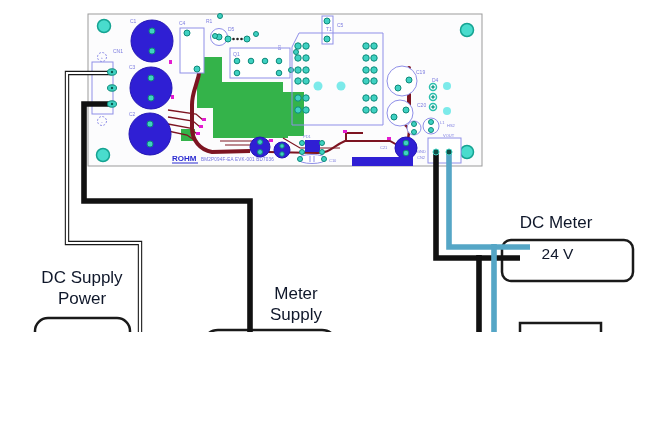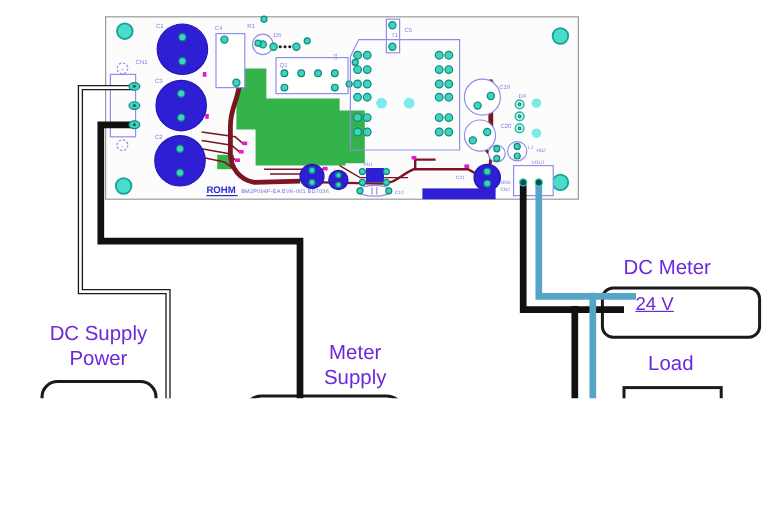--- a/index.html
+++ b/index.html
@@ -1,19 +1,19 @@
 <!DOCTYPE html>
 <html><head>
 <meta charset="utf-8">
 <style>
   html,body{margin:0;padding:0;background:#ffffff;}
   .canvas{position:relative;width:650px;height:332px;background:#ffffff;
           font-family:"Liberation Sans",sans-serif;overflow:hidden;}
   .canvas svg{position:absolute;left:0;top:0;}
-  .lbl{position:absolute;color:#6d28d9;text-align:center;font-size:17px;line-height:21px;}
+  .lbl{position:absolute;color:#0f172a;text-align:center;font-size:17px;line-height:21px;}
   .lbl.small{font-size:15.5px;}
   
   .box{fill:#ffffff;stroke:#1a1a1a;stroke-width:2.5;}
   .shunt{fill:#ffffff;stroke:#1a1a1a;stroke-width:2;}
   .board{fill:#fcfcfd;stroke:#9b9b9b;stroke-width:1;}
   .hole{fill:#49dccd;stroke:#15a392;stroke-width:1.5;}
   .pad{fill:#3fd1c2;stroke:#0e8a7a;stroke-width:1;}
   .padr{fill:#ffffff;stroke:#2bbfae;stroke-width:1.5;}
   .cyan{fill:#7ceaea;stroke:none;}
   .cap{fill:#2f1fd4;stroke:#2315b5;stroke-width:1;}
@@ -278,17 +278,16 @@
   <div>Power</div>
 </div>
 
 <div class="lbl" style="left:246px;top:283px;width:100px;">
   <div>Meter</div>
   <div>Supply</div>
 </div>
 
 <div class="lbl" style="left:494px;top:212px;width:124px;">DC Meter</div>
 
-<div class="lbl small" style="left:480px;top:243px;width:131px;text-decoration:underline;">24 V</div>
-
-<div class="lbl" style="left:516px;top:292px;width:86px;">Load</div>
+<div class="lbl small" style="left:492px;top:243px;width:131px;">24 V</div>
+
 
 </div>
 
 </body></html>

